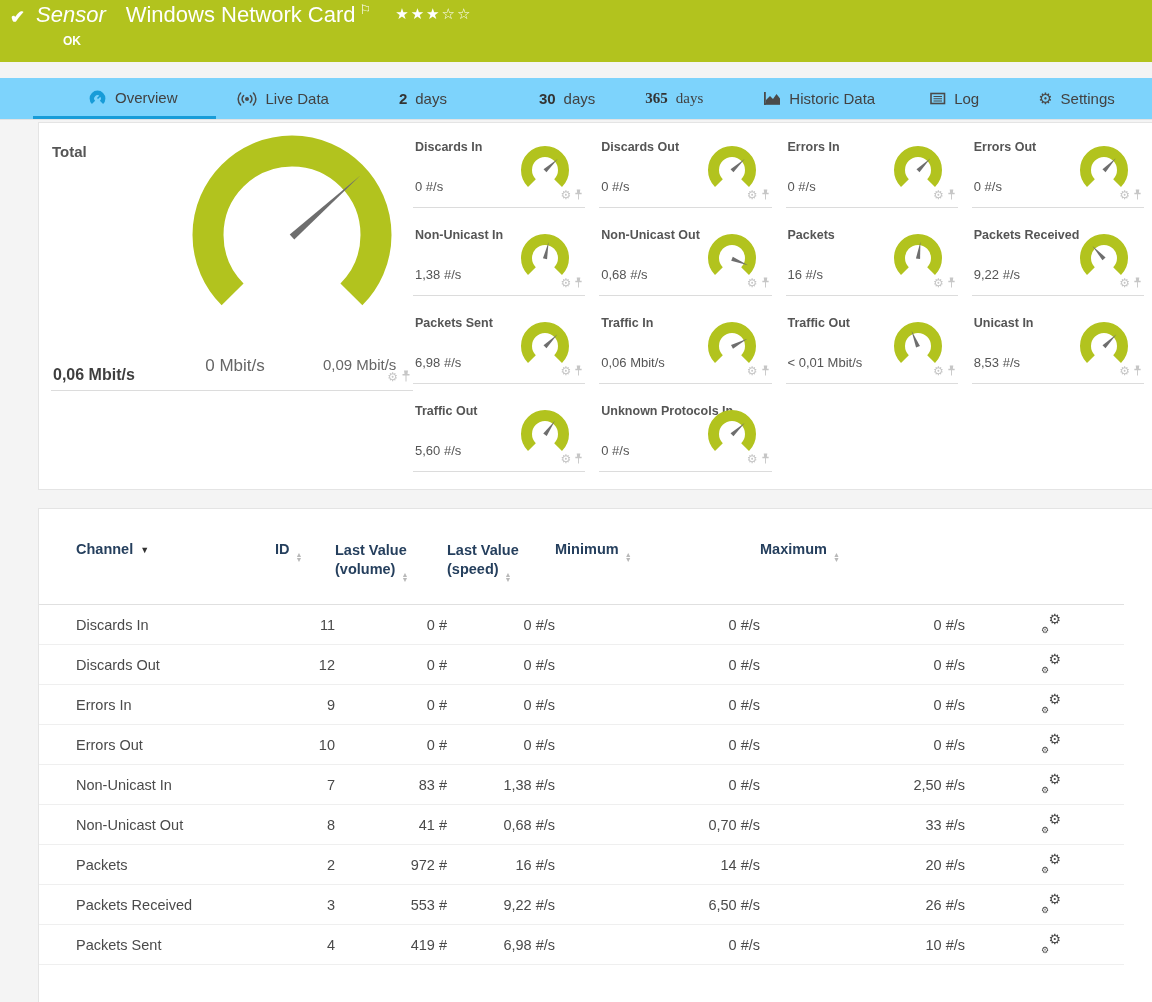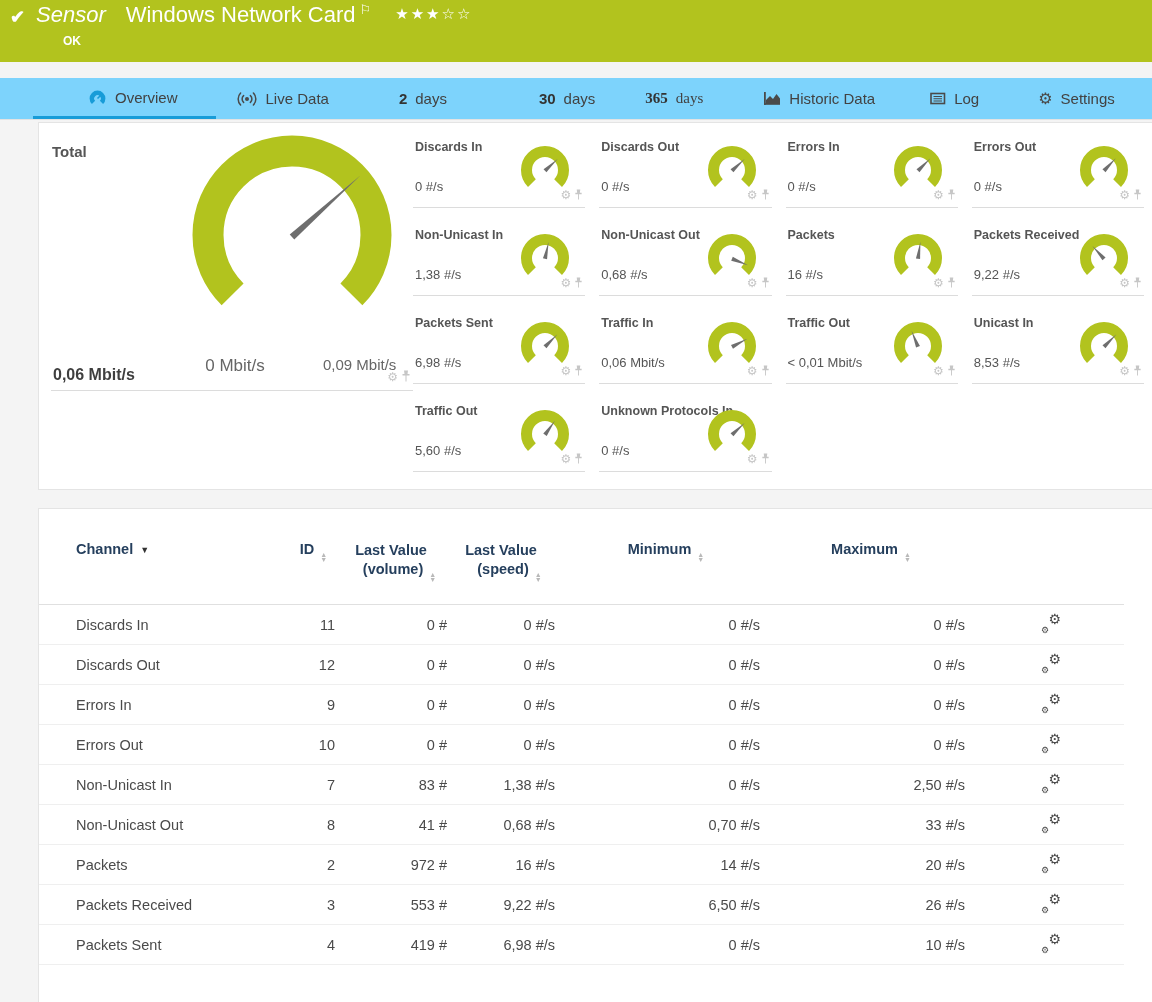--- a/index.html
+++ b/index.html
@@ -39,21 +39,21 @@
   .gear-sm { color: #c6c6c6; font-size: 12px; line-height: 1; }
   .mini-grid { position: absolute; left: 374px; top: -3px; right: 8px; display: grid; grid-template-columns: repeat(4, 1fr); column-gap: 14px; grid-auto-rows: 88px; }
   .gcell { position: relative; border-bottom: 1px solid #dcdcdc; cursor: pointer; }
   .glabel { position: absolute; left: 2px; top: 20px; font-size: 12.5px; font-weight: bold; color: #555; }
   .gsvg { position: absolute; right: 10px; top: 24px; }
   .gvalue { position: absolute; left: 2px; bottom: 13px; font-size: 13px; color: #555; }
   .cell-icons { right: 2px; bottom: 6px; }
   
   .table-card { position: absolute; left: 38px; right: 0; top: 508px; height: 540px; background: #fff; border: 1px solid #e4e4e4; border-right: none; }
   table { border-collapse: collapse; table-layout: fixed; width: 1085px; margin-top: 24px; }
-  th { color: #253f5d; font-size: 14.5px; font-weight: bold; text-align: center; vertical-align: top; padding: 8px 0 22px 0; border-bottom: 1px solid #e0e0e0; cursor: pointer; }
+  th { color: #253f5d; font-size: 14.5px; font-weight: bold; text-align: left; vertical-align: top; padding: 8px 0 22px 0; border-bottom: 1px solid #e0e0e0; cursor: pointer; }
   th.left { text-align: left; padding-left: 37px; }
   .thline { display: block; line-height: 19px; }
   .sort { display: inline-flex; flex-direction: column; margin-left: 6px; margin-right: -17px; vertical-align: -3px; }
   .sort i { font-style: normal; font-size: 7px; line-height: 5px; color: #b9b9b9; }
   .sort-active { color: #333; font-size: 9px; margin-left: 7px; vertical-align: 1px; }
   td { font-size: 14.5px; color: #4a4a4a; height: 40px; border-bottom: 1px solid #efefef; text-align: right; padding: 0; }
   td.c-ch { text-align: left; padding-left: 37px; cursor: pointer; }
   td.c-gear { text-align: left; padding-left: 76px; }
   .rowgear { position: relative; display: inline-block; width: 20px; height: 17px; color: #4a4a4a; cursor: pointer; }
   .rowgear .g1 { position: absolute; right: 0; top: -4px; font-size: 14px; }

